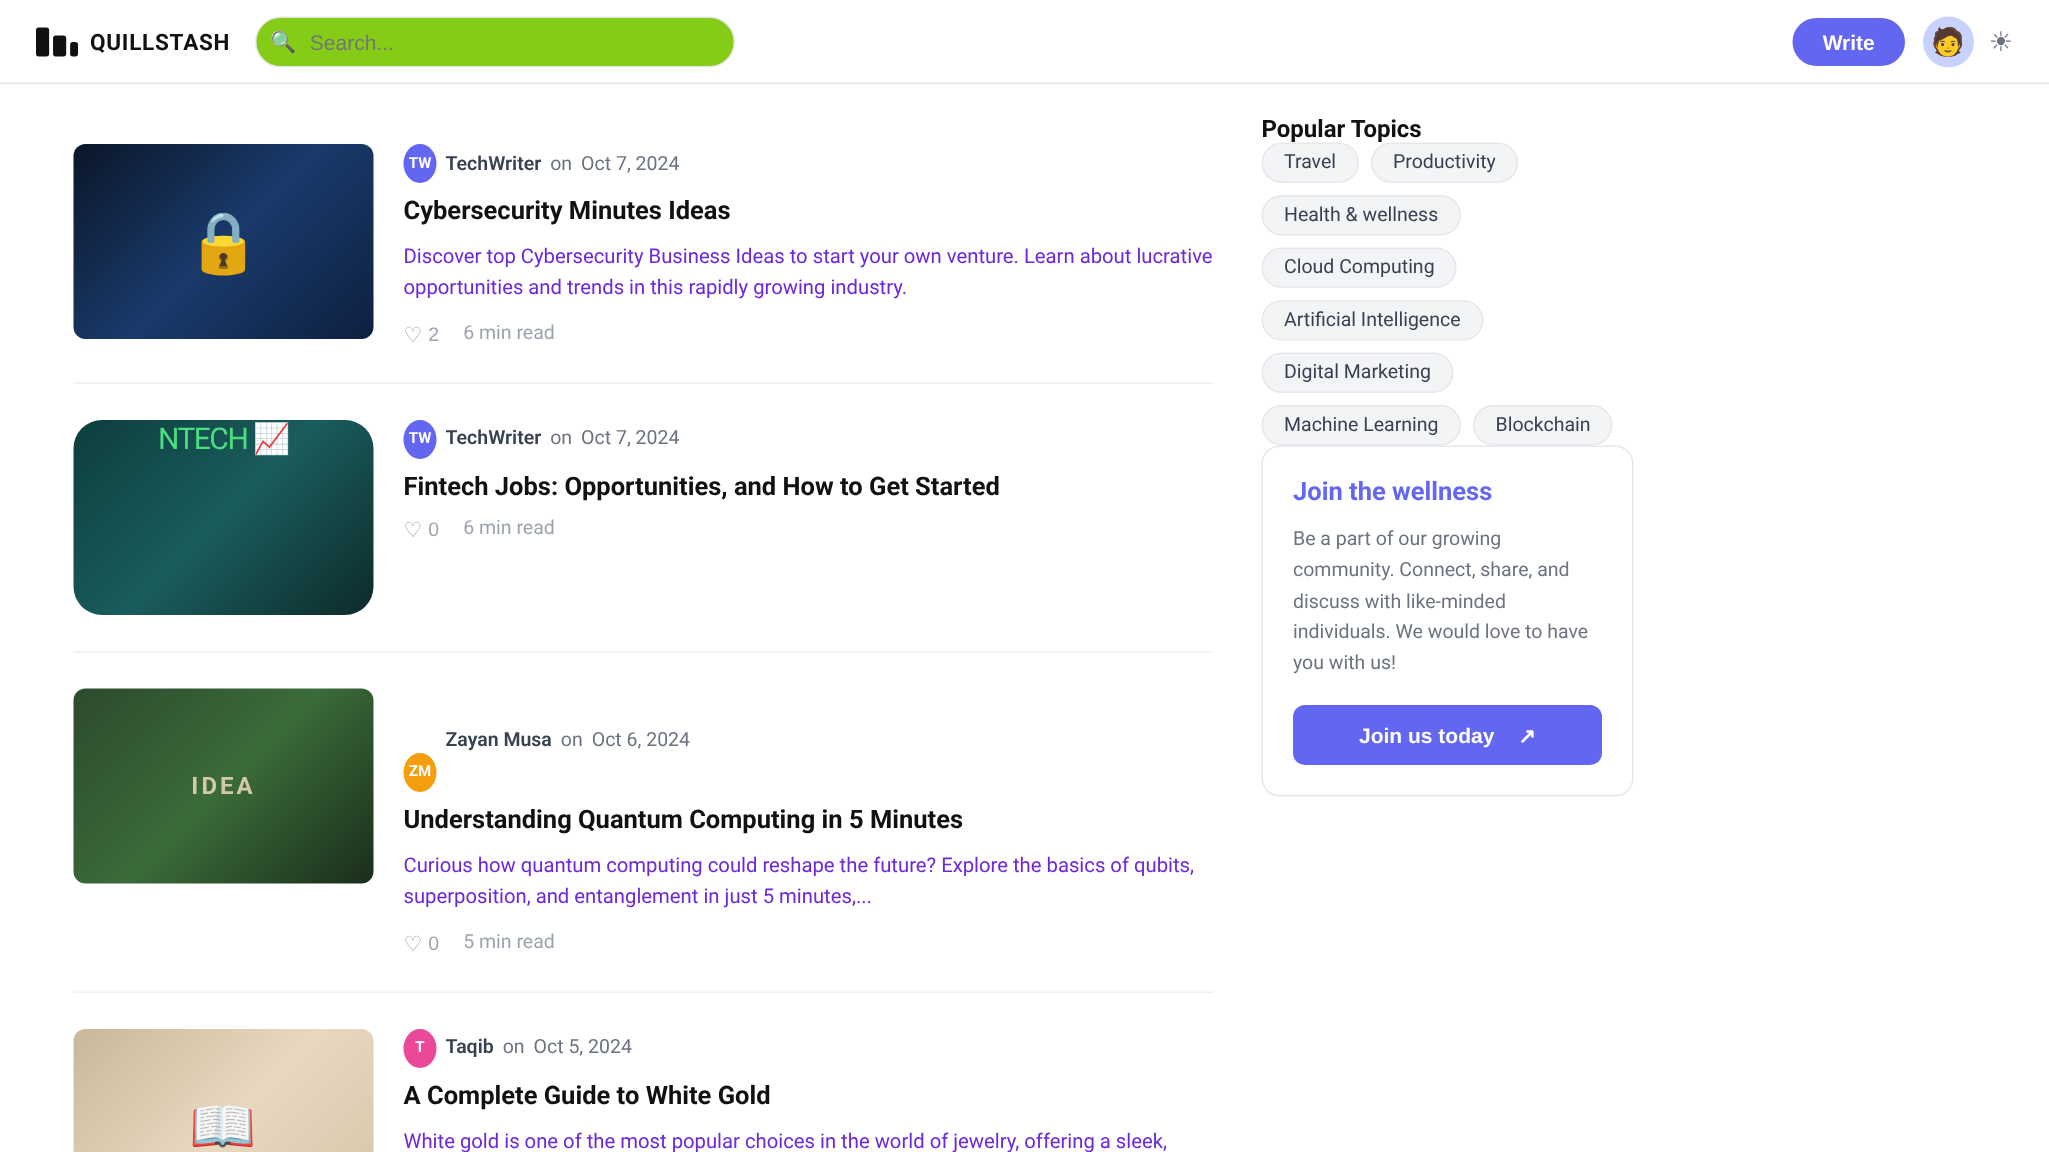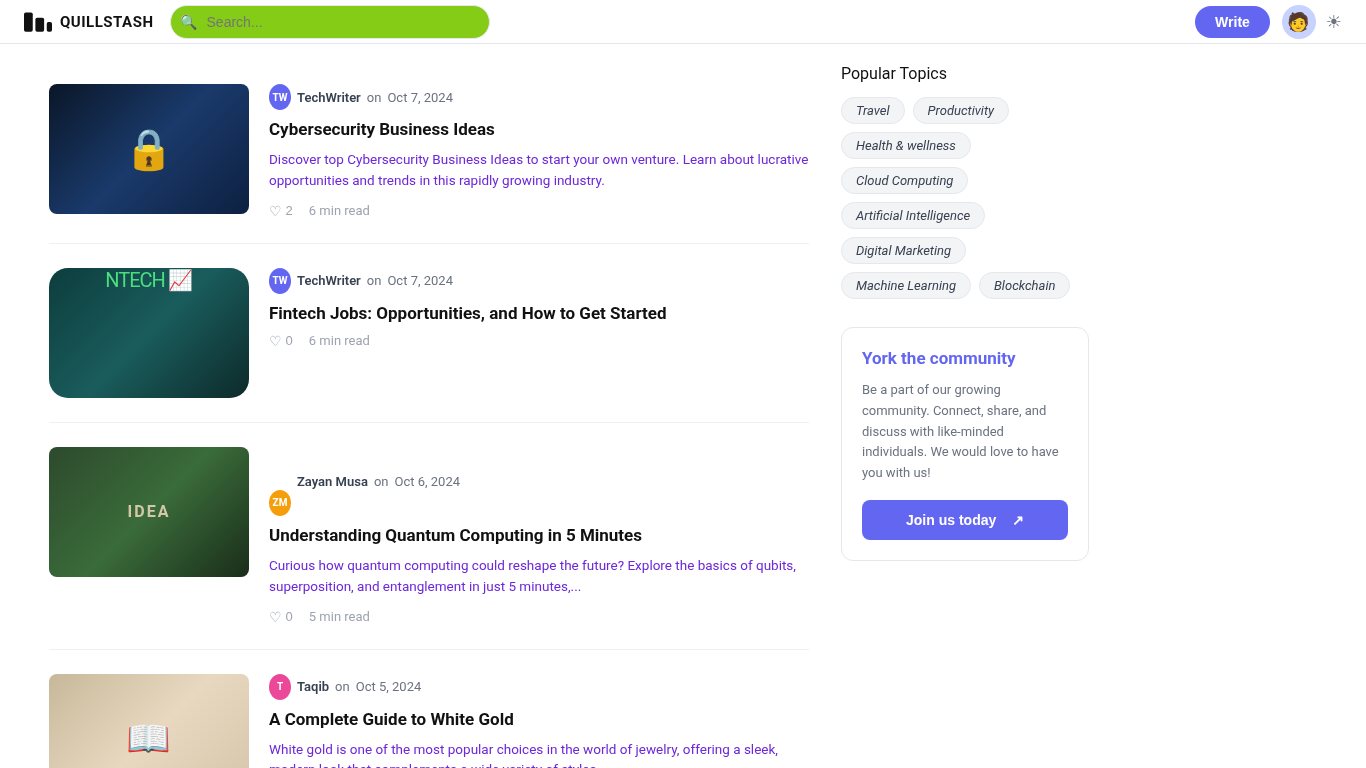--- a/index.html
+++ b/index.html
@@ -3,21 +3,21 @@
   <meta charset="utf-8">
   <style>
     * { box-sizing: border-box; margin: 0; padding: 0; }
     body { font-family: -apple-system, BlinkMacSystemFont, 'Segoe UI', Roboto, sans-serif; background: #fff; color: #333; }
 
     
     .navbar {
       display: flex;
       align-items: center;
       padding: 0 24px;
-      height: 44px;
+      height: 56px;
       border-bottom: 1px solid #e5e7eb;
       position: sticky;
       top: 0;
       background: #fff;
       z-index: 100;
     }
     .logo {
       display: flex;
       align-items: center;
       gap: 8px;
@@ -215,30 +215,27 @@
       background: none;
       border: none;
       color: #9ca3af;
       font-size: 13px;
     }
     .heart-icon { font-size: 14px; }
 
     
     .sidebar-section-title {
       font-size: 16px;
-      font-weight: 400;
+      font-weight: 700;
       color: #111;
-      margin-bottom: 14px;
     }
     .topics-grid {
       display: flex;
       flex-wrap: wrap;
       gap: 8px;
-      margin-bottom: 28px;
-      font-style: italic;
     }
     .topic-tag {
       background: #f3f4f6;
       border: 1px solid #e5e7eb;
       border-radius: 20px;
       padding: 5px 14px;
       font-size: 13px;
       color: #374151;
       cursor: pointer;
       transition: background 0.15s;
@@ -314,21 +311,21 @@
       <div class="article-thumbnail thumb-cybersecurity">
         <span>🔒</span>
       </div>
       <div class="article-content">
         <div class="article-meta">
           <div class="author-avatar">TW</div>
           <span class="author-name">TechWriter</span>
           <span>on</span>
           <span>Oct 7, 2024</span>
         </div>
-        <h2 class="article-title">Cybersecurity Business Ideas</h2>
+        <h2 class="article-title">Cybersecurity Minutes Ideas</h2>
         <p class="article-excerpt">Discover top Cybersecurity Business Ideas to start your own venture. Learn about lucrative opportunities and trends in this rapidly growing industry.</p>
         <div class="article-footer">
           <button class="like-btn">
             <span class="heart-icon">♡</span>
             <span>2</span>
           </button>
           <span>6 min read</span>
         </div>
       </div>
     </article>
@@ -410,21 +407,21 @@
         <span class="topic-tag">Productivity</span>
         <span class="topic-tag">Health &amp; wellness</span>
         <span class="topic-tag">Cloud Computing</span>
         <span class="topic-tag">Artificial Intelligence</span>
         <span class="topic-tag">Digital Marketing</span>
         <span class="topic-tag">Machine Learning</span>
         <span class="topic-tag">Blockchain</span>
       </div>
 
     <div class="community-box">
-      <h3 class="community-title">York the community</h3>
+      <h3 class="community-title">Join the wellness</h3>
       <p class="community-desc">Be a part of our growing community. Connect, share, and discuss with like-minded individuals. We would love to have you with us!</p>
       <button class="join-btn">
         <span>Join us today</span>
         <span>↗</span>
       </button>
     </div>
   </aside>
 
 </div>
 

